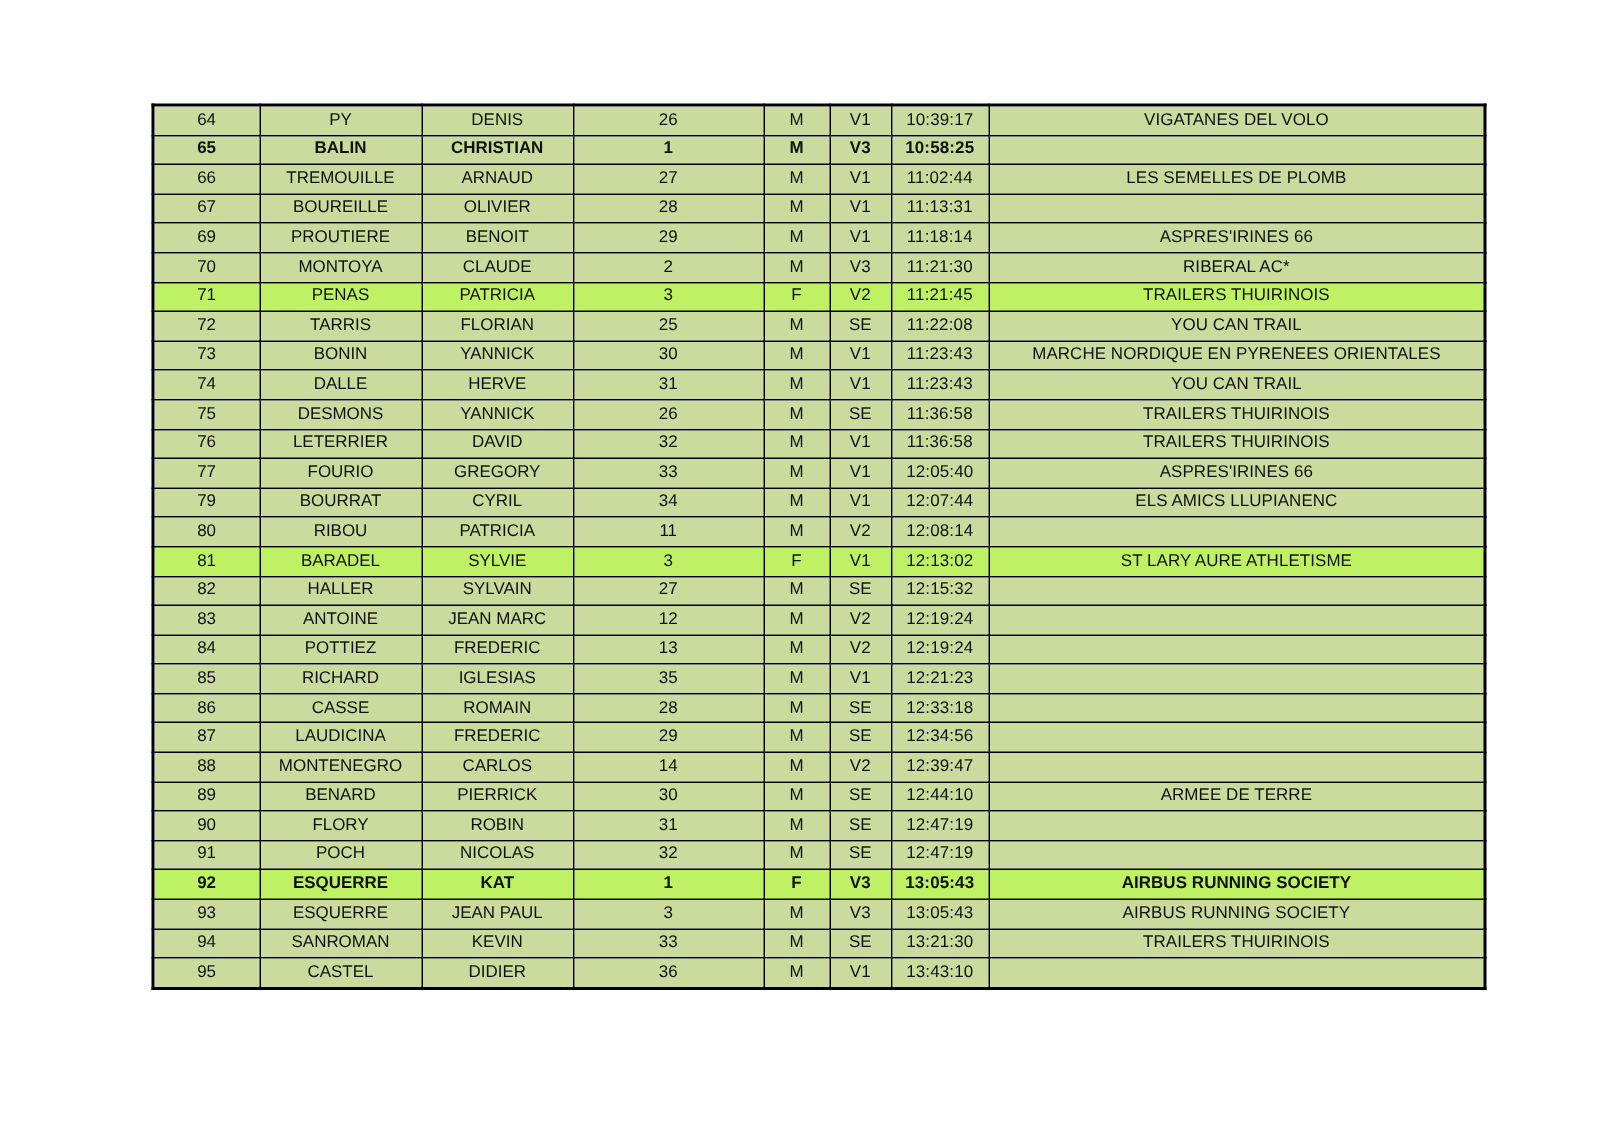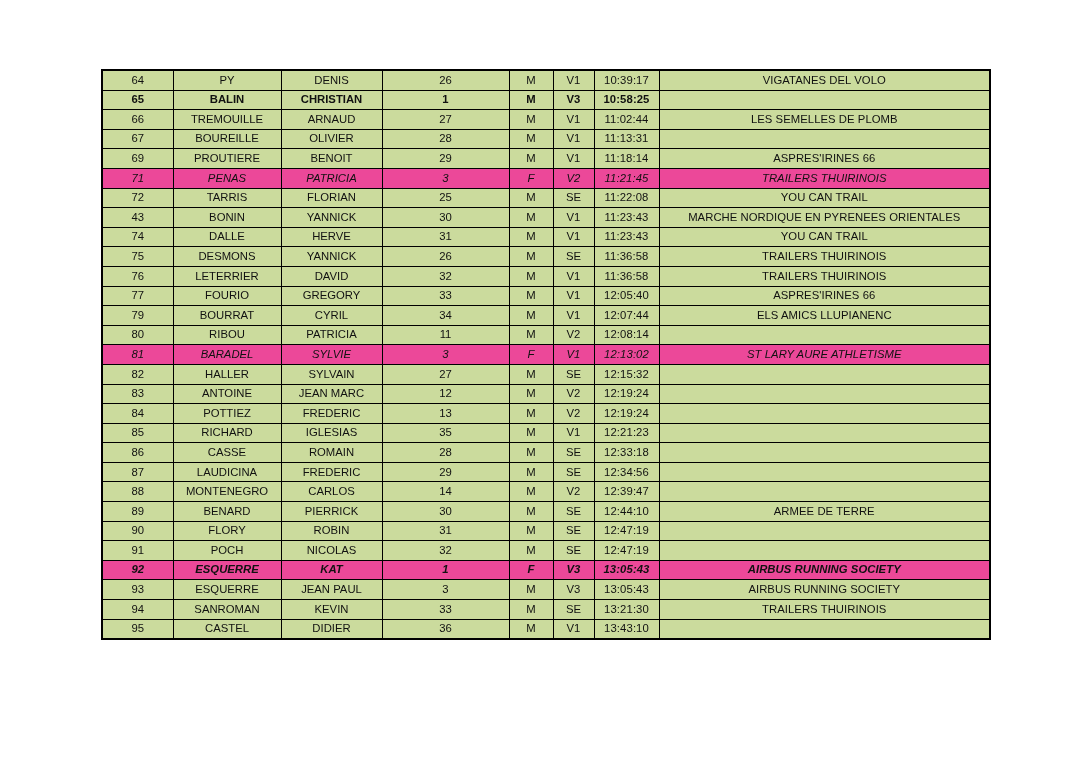--- a/index.html
+++ b/index.html
@@ -46,21 +46,21 @@
   col.c-place   { width: 71px; }
   col.c-nom     { width: 108px; }
   col.c-prenom  { width: 101px; }
   col.c-dossard { width: 127px; }
   col.c-sexe    { width: 44px; }
   col.c-cat     { width: 41px; }
   col.c-temps   { width: 65px; }
   col.c-club    { width: 331px; }
 
   tr.row-green td { background: #cbdb9d; }
-  tr.row-peach td { background: #ec4899; font-style: italic; }
+  tr.row-peach td { background: #bef264; }
   tr.row-bold  td { font-weight: bold; text-align: center; }
 
   td.cell-temps { letter-spacing: 0.1px; }
   td.cell-club  { letter-spacing: 0.05px; }
 </style>
 </head>
 <body>
 
 <div id="results-table-wrap">
   <table class="results">
@@ -118,20 +118,30 @@
         <tr class="row-green">
           <td class="cell-place">69</td>
           <td class="cell-nom">PROUTIERE</td>
           <td class="cell-prenom">BENOIT</td>
           <td class="cell-dossard">29</td>
           <td class="cell-sexe">M</td>
           <td class="cell-categorie">V1</td>
           <td class="cell-temps">11:18:14</td>
           <td class="cell-club">ASPRES'IRINES 66</td>
         </tr>
+        <tr class="row-green">
+          <td class="cell-place">70</td>
+          <td class="cell-nom">MONTOYA</td>
+          <td class="cell-prenom">CLAUDE</td>
+          <td class="cell-dossard">2</td>
+          <td class="cell-sexe">M</td>
+          <td class="cell-categorie">V3</td>
+          <td class="cell-temps">11:21:30</td>
+          <td class="cell-club">RIBERAL AC*</td>
+        </tr>
         <tr class="row-peach">
           <td class="cell-place">71</td>
           <td class="cell-nom">PENAS</td>
           <td class="cell-prenom">PATRICIA</td>
           <td class="cell-dossard">3</td>
           <td class="cell-sexe">F</td>
           <td class="cell-categorie">V2</td>
           <td class="cell-temps">11:21:45</td>
           <td class="cell-club">TRAILERS THUIRINOIS</td>
         </tr>
@@ -139,21 +149,21 @@
           <td class="cell-place">72</td>
           <td class="cell-nom">TARRIS</td>
           <td class="cell-prenom">FLORIAN</td>
           <td class="cell-dossard">25</td>
           <td class="cell-sexe">M</td>
           <td class="cell-categorie">SE</td>
           <td class="cell-temps">11:22:08</td>
           <td class="cell-club">YOU CAN TRAIL</td>
         </tr>
         <tr class="row-green">
-          <td class="cell-place">43</td>
+          <td class="cell-place">73</td>
           <td class="cell-nom">BONIN</td>
           <td class="cell-prenom">YANNICK</td>
           <td class="cell-dossard">30</td>
           <td class="cell-sexe">M</td>
           <td class="cell-categorie">V1</td>
           <td class="cell-temps">11:23:43</td>
           <td class="cell-club">MARCHE NORDIQUE EN PYRENEES ORIENTALES</td>
         </tr>
         <tr class="row-green">
           <td class="cell-place">74</td>

